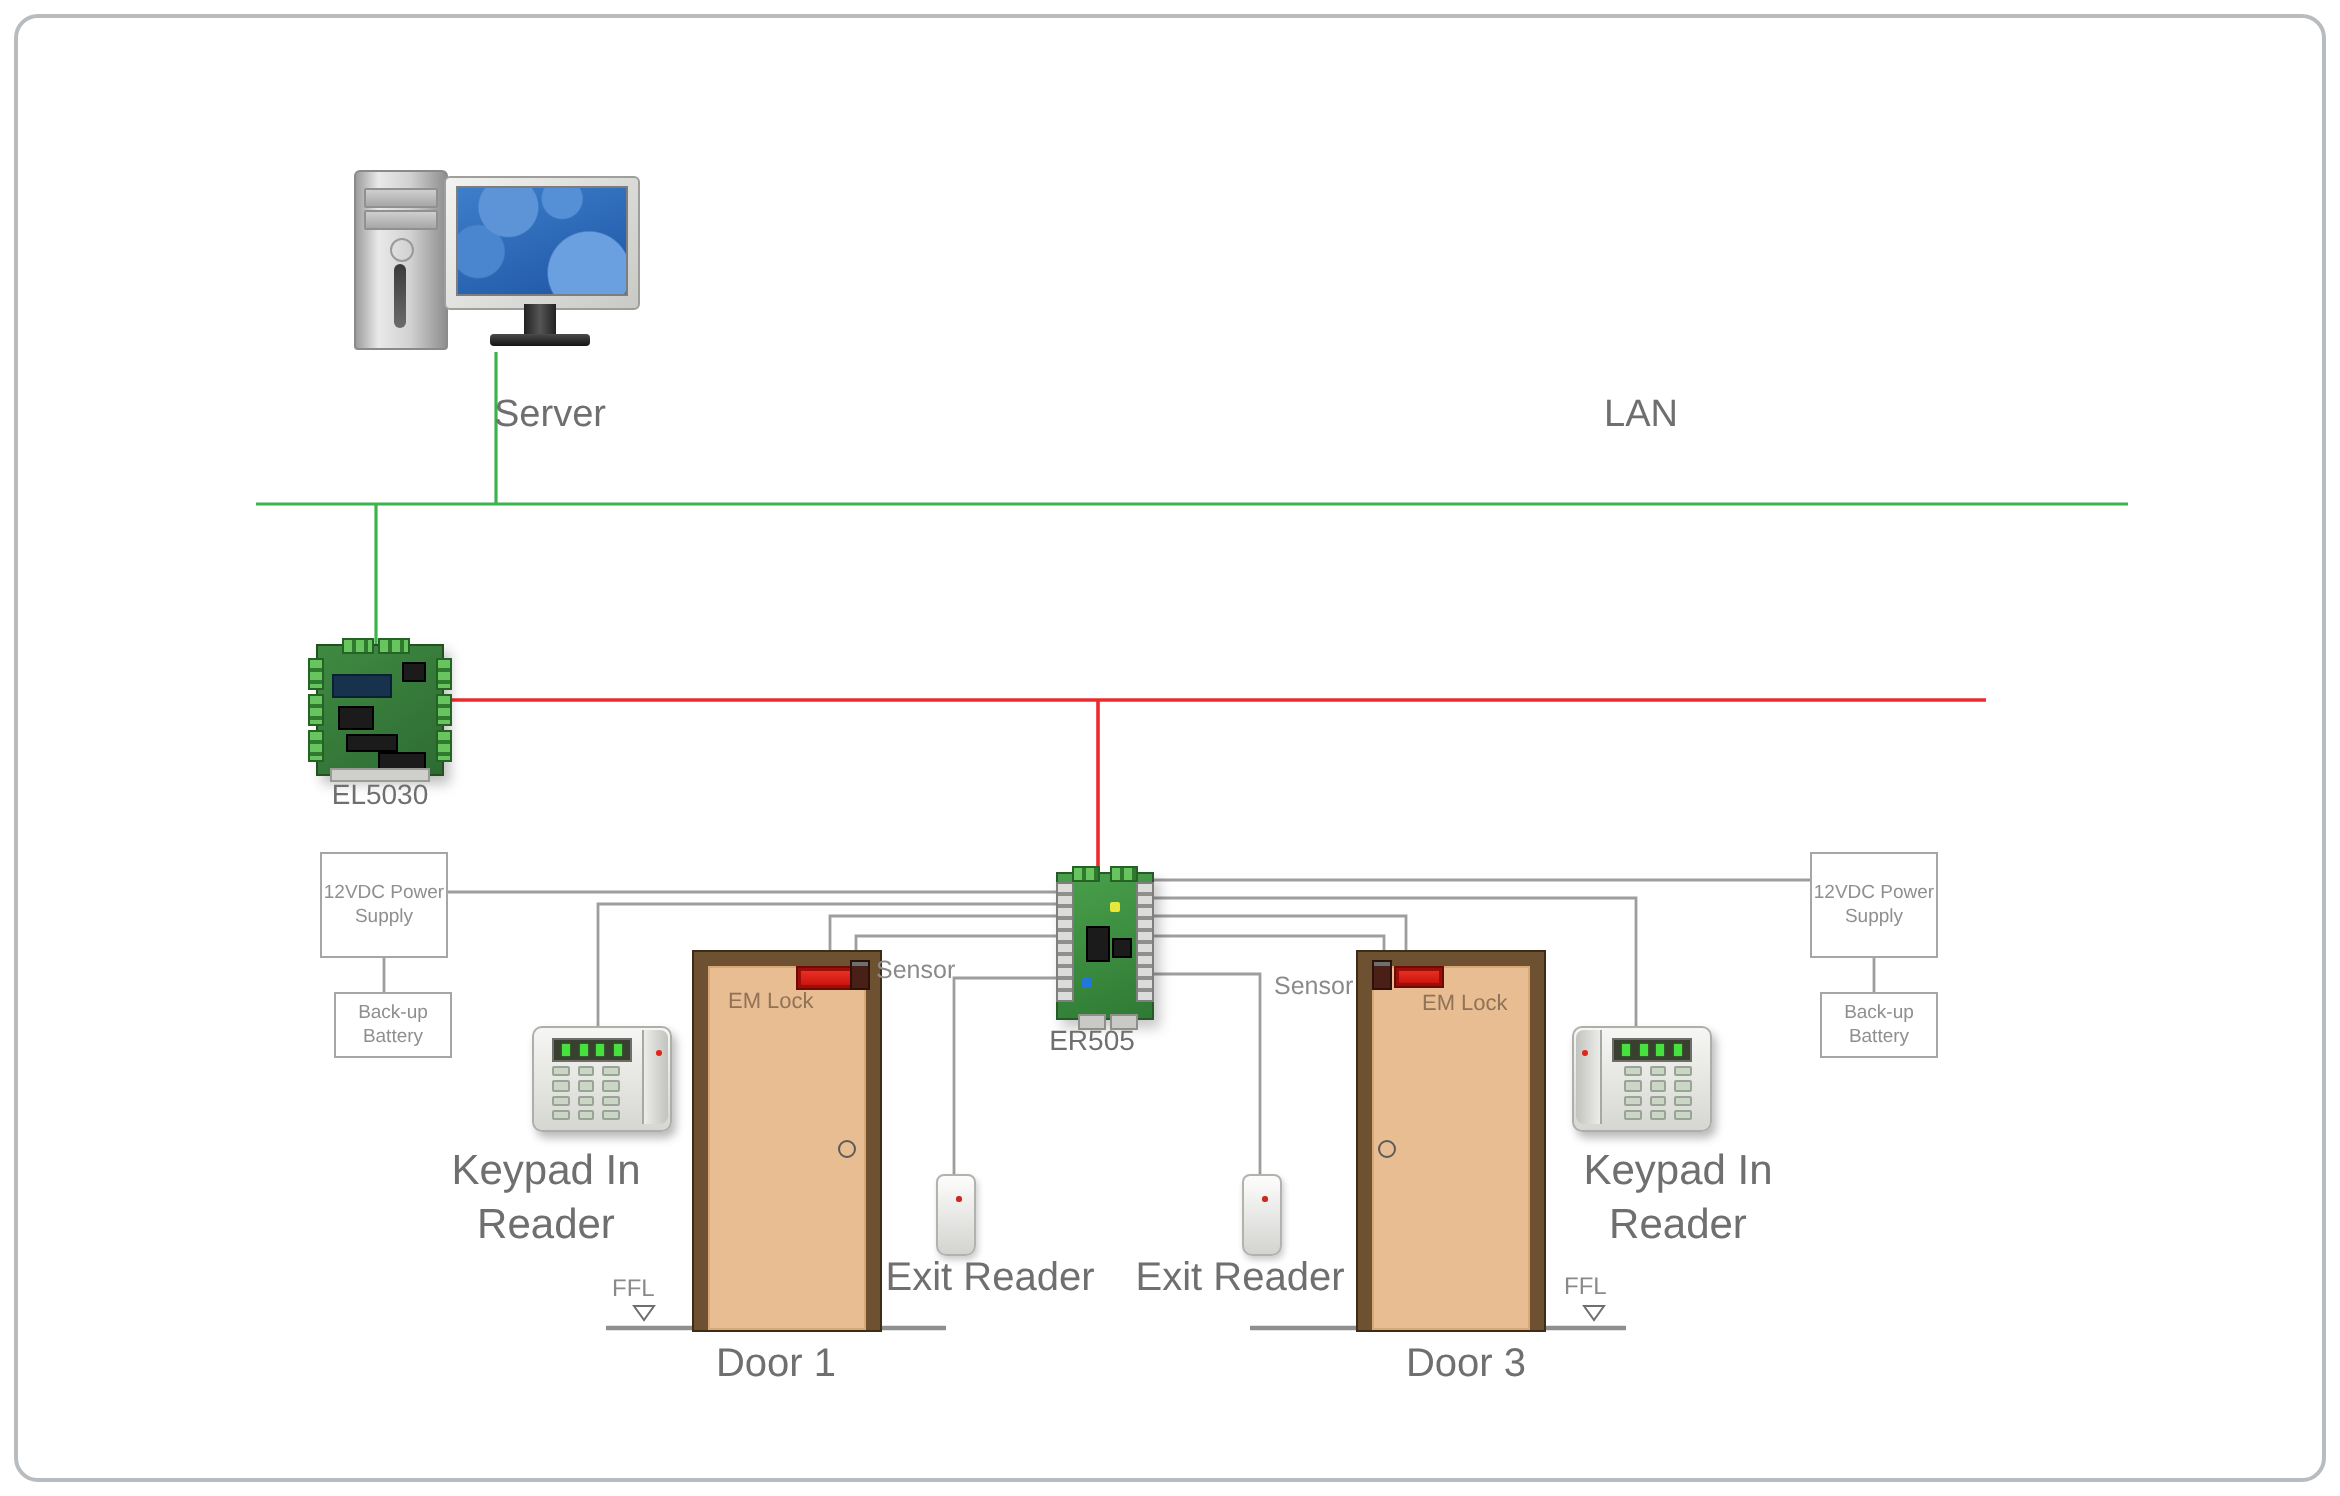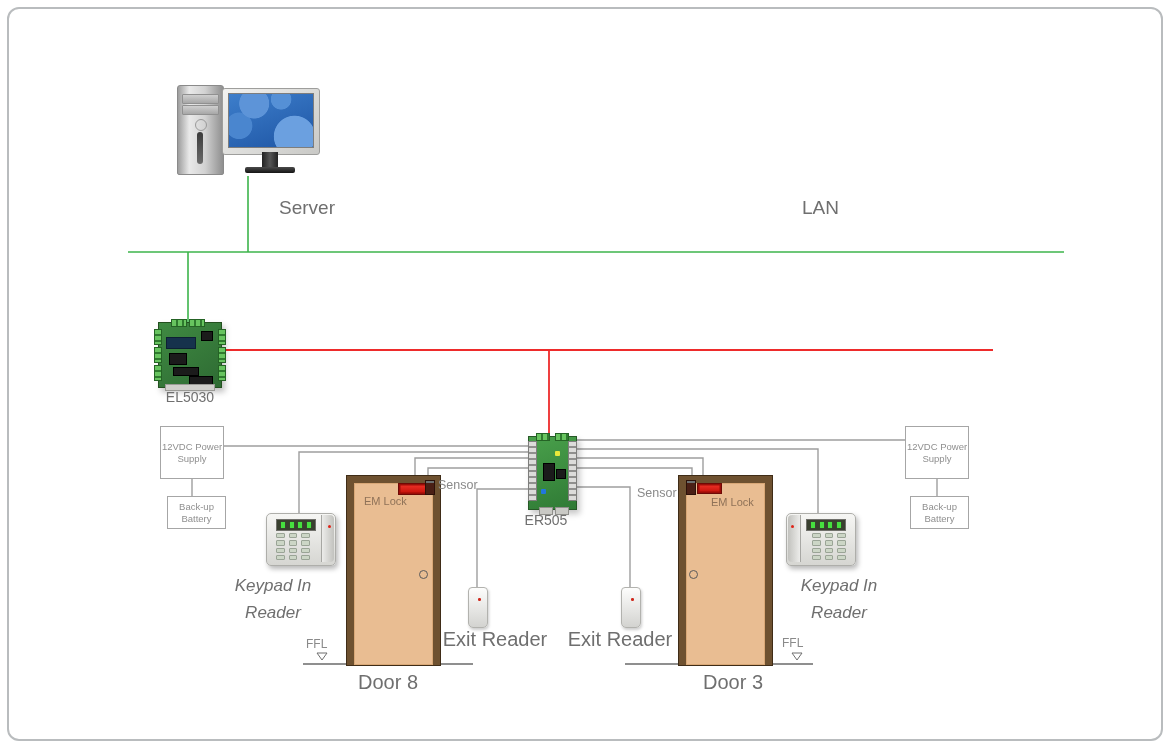--- a/index.html
+++ b/index.html
@@ -3,21 +3,21 @@
 <meta charset="utf-8">
 <style>
   html,body{margin:0;padding:0;background:#ffffff;font-family:"Liberation Sans",sans-serif;}
   #canvas{position:relative;width:1170px;height:748px;background:#ffffff;overflow:hidden;}
   #frame{position:absolute;left:7px;top:7px;right:7px;bottom:7px;border:2px solid #b9bcbe;border-radius:12px;}
   .abs{position:absolute;}
   .lbl{position:absolute;color:#6f6f6f;white-space:nowrap;}
   .lbl-c{text-align:center;white-space:normal;}
   .lbl-big{font-size:14px;}
   .lbl-med{font-size:20px;}
-  .lbl-kp{font-size:17px;line-height:27px;font-style:italic;}
+  .lbl-kp{font-size:21px;line-height:27px;}
   .lbl-sm{font-size:12.5px;color:#8a8a8a;}
   .wirebox{position:absolute;background:#ffffff;border:1px solid #a6a6a6;color:#8f8f8f;
            font-size:9.5px;line-height:1.25;text-align:center;display:flex;align-items:center;justify-content:center;}
   
   .tower{position:absolute;left:177px;top:85px;width:45px;height:88px;border-radius:3px 3px 2px 2px;
          background:linear-gradient(90deg,#9d9d9d,#e9e9e9 25%,#d2d2d2 60%,#8f8f8f);border:1px solid #8a8a8a;}
   .bay{position:absolute;left:4px;width:35px;height:8px;background:linear-gradient(180deg,#cfcfcf,#a7a7a7);border:1px solid #909090;border-radius:1px;}
   .vent{position:absolute;left:19px;top:46px;width:6px;height:32px;background:linear-gradient(180deg,#3a3a3a,#6b6b6b);border-radius:3px;}
   .pwrbtn{position:absolute;left:17px;top:33px;width:10px;height:10px;border:1px solid #9a9a9a;border-radius:50%;}
   .monitor{position:absolute;left:222px;top:88px;width:96px;height:65px;border-radius:3px;
@@ -130,21 +130,21 @@
     <div class="bay" style="top:8px;"></div>
     <div class="bay" style="top:19px;"></div>
     <div class="pwrbtn"></div>
     <div class="vent"></div>
   </div>
   <div class="monitor">
     <div class="screen"></div>
   </div>
   <div class="stand"></div>
   <div class="standbase"></div>
-  <div class="lbl" style="left:247px;top:197px;width:120px;font-size:19px;text-align:center;">Server</div>
+  <div class="lbl" style="left:247px;top:197px;width:120px;font-size:19px;">Server</div>
   <div class="lbl" style="left:802px;top:197px;width:110px;font-size:19px;">LAN</div>
 
   <div class="pcb-el">
     <div class="disp"></div>
     <div class="chip" style="left:10px;top:30px;width:16px;height:10px;"></div>
     <div class="chip" style="left:14px;top:44px;width:24px;height:7px;"></div>
     <div class="chip" style="left:30px;top:53px;width:22px;height:7px;"></div>
     <div class="chip" style="left:42px;top:8px;width:10px;height:8px;"></div>
     <div class="term" style="left:12px;top:-4px;width:14px;height:6px;"></div>
     <div class="term" style="left:30px;top:-4px;width:14px;height:6px;"></div>
@@ -256,15 +256,15 @@
     <div class="er-dot"></div>
   </div>
   <div class="exitreader" style="left:621px;top:587px;">
     <div class="er-dot"></div>
   </div>
   <div class="lbl lbl-med" style="left:425px;top:628px;width:140px;text-align:center;">Exit Reader</div>
   <div class="lbl lbl-med" style="left:550px;top:628px;width:140px;text-align:center;">Exit Reader</div>
 
   <div class="lbl" style="left:306px;top:637px;font-size:12px;color:#8a8a8a;">FFL</div>
   <div class="lbl" style="left:782px;top:636px;font-size:12px;color:#8a8a8a;">FFL</div>
-  <div class="lbl lbl-med" style="left:328px;top:671px;width:120px;text-align:center;">Door 8</div>
+  <div class="lbl lbl-med" style="left:328px;top:671px;width:120px;text-align:center;">Door 1</div>
   <div class="lbl lbl-med" style="left:673px;top:671px;width:120px;text-align:center;">Door 3</div>
 </div>
 
 </body></html>

